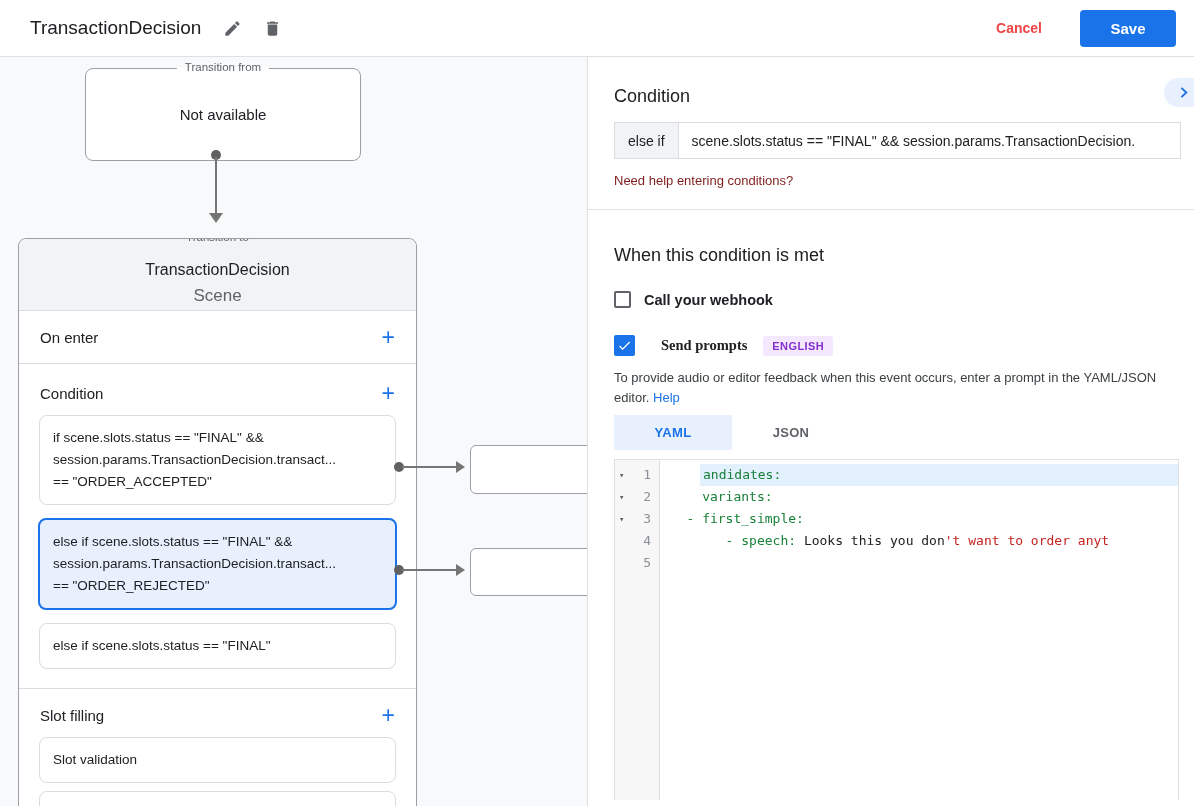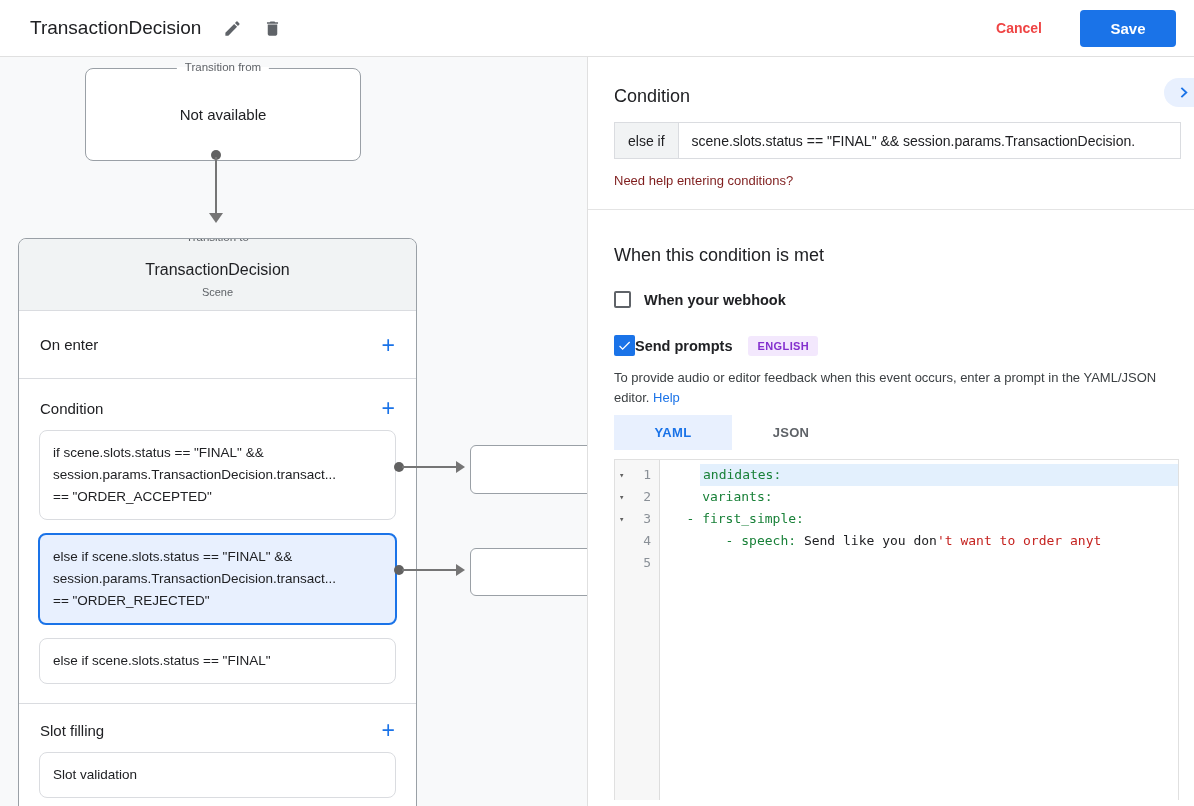--- a/index.html
+++ b/index.html
@@ -30,23 +30,23 @@
   .t-from { left:85px; top:11px; width:276px; height:93px; display:flex; align-items:center;
             justify-content:center; }
   .t-from .legend { background:linear-gradient(#f8f9fa 50%,#ffffff 50%); }
   .t-from-value { font-size:15px; color:#202124;text-align:right; }
 
   .t-to { left:18px; top:181px; width:399px; height:620px; overflow:hidden; }
   .t-to .legend { background:linear-gradient(#f8f9fa 50%,#f1f3f4 50%); }
   .t-to-header { background:#f1f3f4; height:72px; border-bottom:1px solid #dadce0;
                  border-radius:7px 7px 0 0; text-align:center; padding-top:22px; }
   .t-to-title { font-size:16px; color:#202124; }
-  .t-to-sub { font-size:11px; color:#5f6368; margin-top:7px; }
+  .t-to-sub { font-size:17px; color:#5f6368; margin-top:7px; }
   .sec-row { display:flex; align-items:center; justify-content:space-between;
-             padding:0 21px; height:68px; border-bottom:1px solid #dadce0; }
+             padding:0 21px; height:53px; border-bottom:1px solid #dadce0; }
   .sec-label { font-size:15px; color:#202124; }
   .plus-btn { color:#1a73e8; font-size:23px; font-weight:300; background:none; border:none;
               cursor:pointer; line-height:20px; font-family:inherit; }
   .sec-head { display:flex; align-items:center; justify-content:space-between; padding:19px 21px 12px; }
   .cond-section { border-bottom:1px solid #dadce0; padding-bottom:19px; }
   .cond-card { margin:0 20px; background:#fff; border:1px solid #dadce0; border-radius:8px;
                padding:11px 13px; font-size:13.5px; line-height:22px; color:#202124;
                white-space:pre-line; cursor:pointer; }
   .cond-card + .cond-card { margin-top:13px; }
   .cond-card.selected { background:#e8f0fe; border:2px solid #1a73e8; margin-left:19px; margin-right:19px; }
@@ -213,30 +213,30 @@
   </div>
 
   <a class="help-link">Need help entering conditions?</a>
 
   <div class="divider"></div>
 
   <div class="when-title">When this condition is met</div>
 
   <div class="check-row">
     <span class="checkbox"></span>
-    <span class="check-label">When your webhook</span>
+    <span class="check-label">Call your webhook</span>
   </div>
 
   <div class="check-row" style="margin-top:27px;">
     <span class="checkbox checked">
       <svg width="15" height="15" viewBox="0 0 24 24">
           <path d="M9 16.2L4.8 12l-1.4 1.4L9 19 21 7l-1.4-1.4z" fill="#fff"></path>
         </svg>
     </span>
-    <span class="check-label" style="margin-left:0;">Send prompts</span>
+    <span class="check-label" style="margin-left:26px;font-family:Liberation Serif, serif;">Send prompts</span>
     <span class="lang-badge">ENGLISH</span>
   </div>
 
   <div class="desc"><span>To provide audio or editor feedback when this event occurs, enter a prompt in the YAML/JSON</span><br><span>editor. </span><a>Help</a></div>
 
   <div class="tabs">
     <div class="tab active">YAML</div>
     <div class="tab">JSON</div>
   </div>
 
@@ -245,17 +245,17 @@
         <div class="gutter-row"><span class="fold">▾</span><span>1</span></div>
         <div class="gutter-row"><span class="fold">▾</span><span>2</span></div>
         <div class="gutter-row"><span class="fold">▾</span><span>3</span></div>
         <div class="gutter-row"><span>4</span></div>
         <div class="gutter-row"><span>5</span></div>
       </div>
     <div class="code">
         <div class="code-line hl"><span class="c-key">andidates:</span></div>
         <div class="code-line"><span class="c-key">     variants:</span></div>
         <div class="code-line"><span class="c-key">   - first_simple:</span></div>
-        <div class="code-line"><span class="c-key">        - speech: </span><span class="c-plain">Send like you don</span><span class="c-string">'t want to order anyt</span></div>
+        <div class="code-line"><span class="c-key">        - speech: </span><span class="c-plain">Looks this you don</span><span class="c-string">'t want to order anyt</span></div>
         <div class="code-line"></div>
       </div>
   </div>
 </div>
 
 </body></html>

